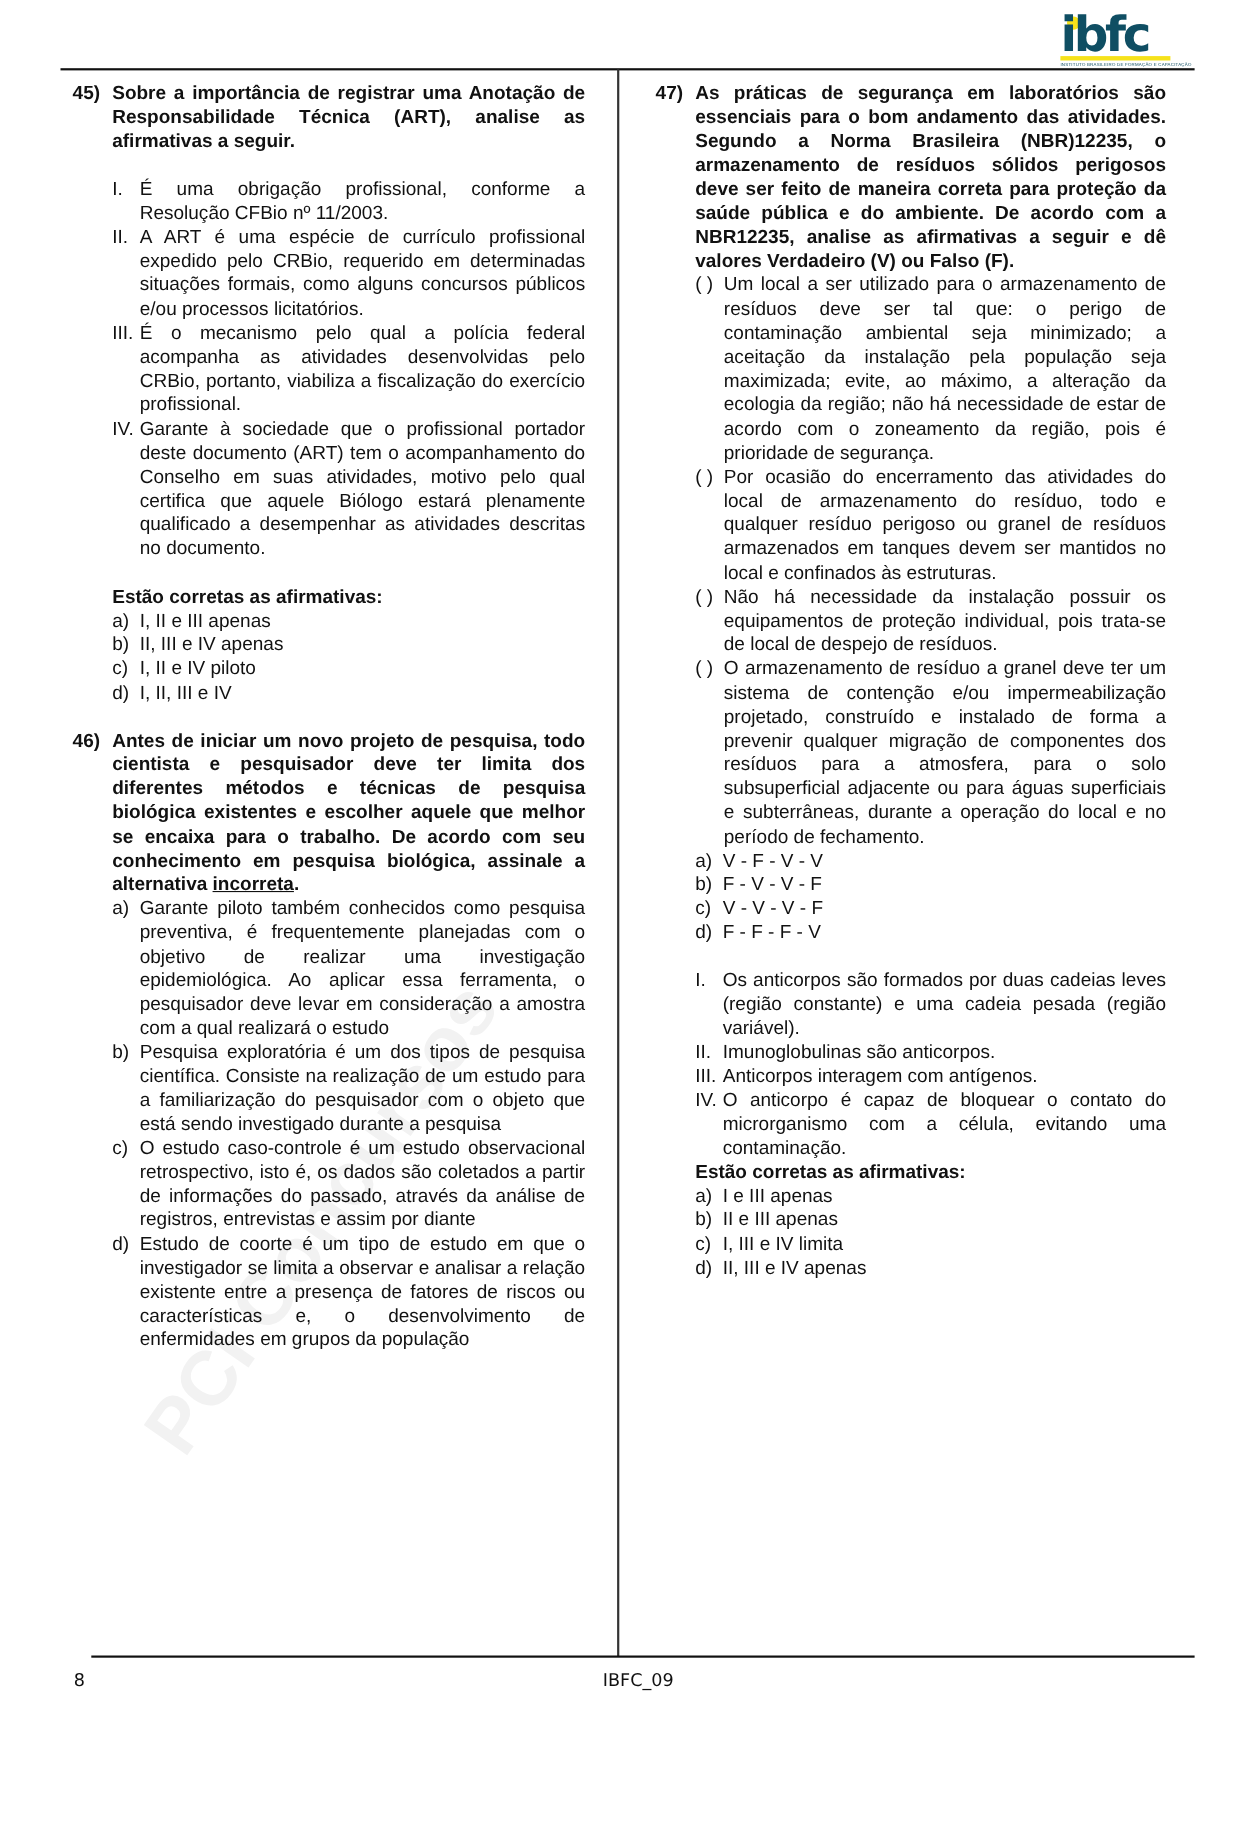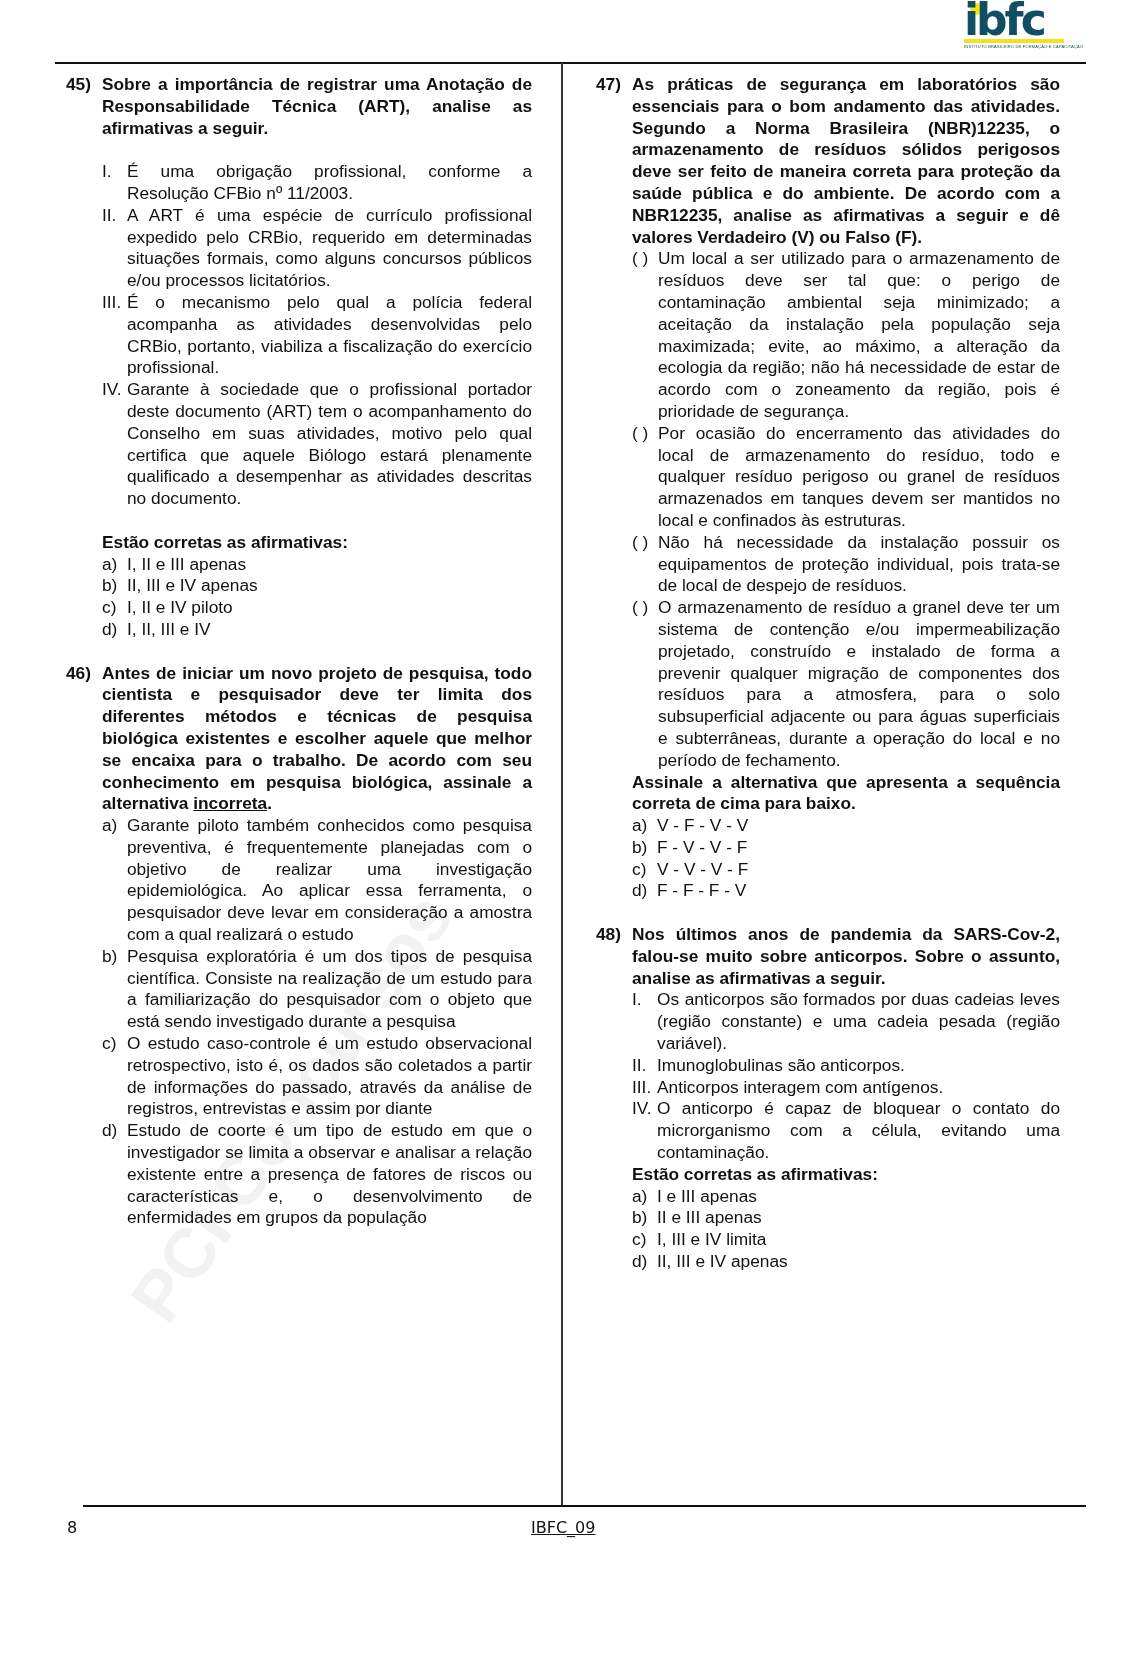--- a/index.html
+++ b/index.html
@@ -1,20 +1,20 @@
 <!DOCTYPE html>
 <html><head>
 <meta charset="utf-8">
 <style>
   html, body { margin:0; padding:0; background:#ffffff; }
   body { width:1133px; height:1656px; position:relative; overflow:hidden;
          font-family:"Liberation Sans", sans-serif; color:#111111; }
   .hline { position:absolute; height:2px; background:#111; }
   .vline { position:absolute; width:2px; background:#333; }
-  .logo { position:absolute; left:962px; top:2px; width:104px; height:46px;text-align:center; }
+  .logo { position:absolute; left:962px; top:14px; width:104px; height:46px;text-align:center; }
   .logo .word { position:absolute; left:2px; top:-4px; font-family:"DejaVu Sans", sans-serif;
                 font-weight:bold; font-size:44px; letter-spacing:-3px; color:#0f4e63; line-height:1; }
   .logo .dot { position:absolute; left:8px; top:1px; width:12px; height:12px; border-radius:50%; background:#f6e21a; }
   .logo .bar { position:absolute; left:2px; top:37px; width:100px; height:4px; background:#f6e21a; }
   .logo .sub { position:absolute; left:2px; top:42px; font-size:4px; color:#0f4e63; white-space:nowrap; letter-spacing:0.2px; }
 
   .col { position:absolute; font-size:17.3px; line-height:21.8px; }
   .col-left { left:66px; top:74px; width:466px; }
   .col-right { left:596px; top:74px; width:464px; }
 
@@ -147,21 +147,20 @@
       <div class="item">
         <span class="lab">( )</span>
         <span class="txt">Não há necessidade da instalação possuir os equipamentos de proteção individual, pois trata-se de local de despejo de resíduos.</span>
       </div>
       <div class="item">
         <span class="lab">( )</span>
         <span class="txt">O armazenamento de resíduo a granel deve ter um sistema de contenção e/ou impermeabilização projetado, construído e instalado de forma a prevenir qualquer migração de componentes dos resíduos para a atmosfera, para o solo subsuperficial adjacente ou para águas superficiais e subterrâneas, durante a operação do local e no período de fechamento.</span>
       </div>
     </div>
     <div class="body">
-      <div class="bold just">Assinale a alternativa que apresenta a sequência correta de cima para baixo.</div>
       <div class="item">
         <span class="lab">a)</span>
         <span class="txt">V - F - V - V</span>
       </div>
       <div class="item">
         <span class="lab">b)</span>
         <span class="txt">F - V - V - F</span>
       </div>
       <div class="item">
         <span class="lab">c)</span>
@@ -170,24 +169,20 @@
       <div class="item">
         <span class="lab">d)</span>
         <span class="txt">F - F - F - V</span>
       </div>
     </div>
   </div>
 
   <div class="gap"></div>
 
   <div class="q">
-    <div class="qhead">
-      <span class="qnum">48)</span>
-      <span class="qtext">Nos últimos anos de pandemia da SARS-Cov-2, falou-se muito sobre anticorpos. Sobre o assunto, analise as afirmativas a seguir.</span>
-    </div>
     <div class="body roman">
       <div class="item">
         <span class="lab">I.</span>
         <span class="txt">Os anticorpos são formados por duas cadeias leves (região constante) e uma cadeia pesada (região variável).</span>
       </div>
       <div class="item">
         <span class="lab">II.</span>
         <span class="txt">Imunoglobulinas são anticorpos.</span>
       </div>
       <div class="item">
@@ -213,13 +208,13 @@
       </div>
       <div class="item">
         <span class="lab">d)</span>
         <span class="txt">II, III e IV apenas</span>
       </div>
     </div>
   </div>
 </div>
 
 <div class="footer" style="left:67px; top:1518px;">8</div>
-<div class="footer" style="left:531px; top:1518px;text-decoration:underline;">IBFC_09</div>
+<div class="footer" style="left:548px; top:1518px;">IBFC_09</div>
 
 </body></html>

